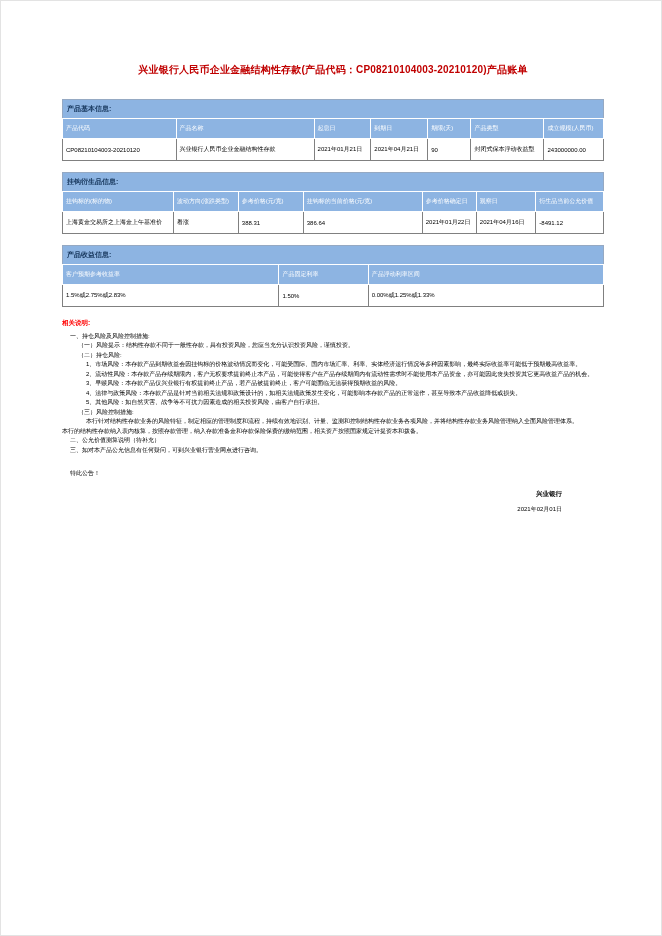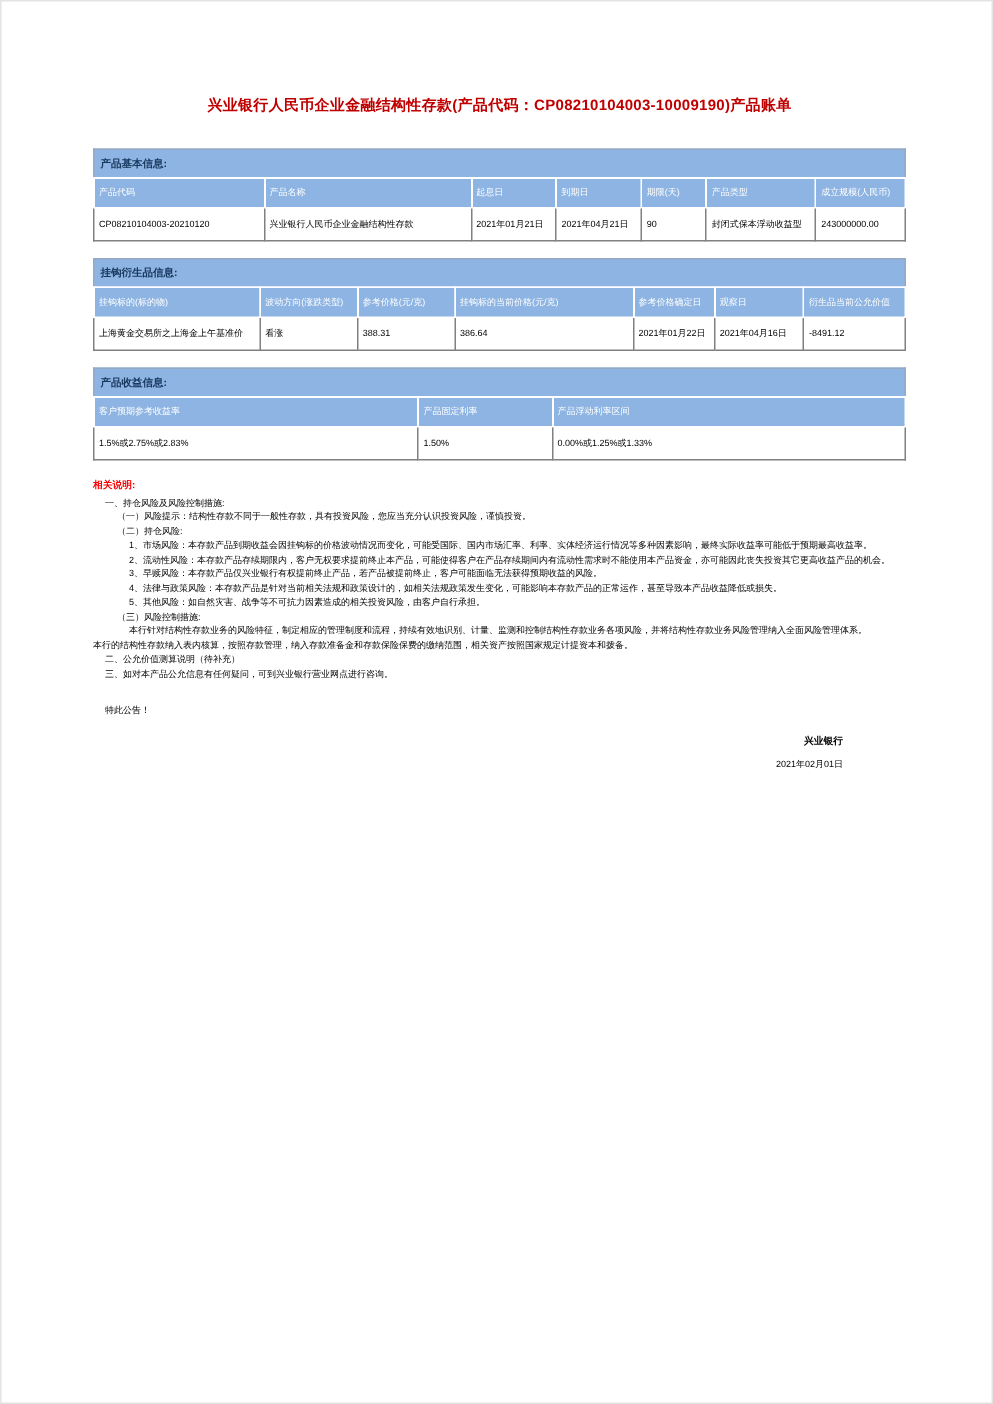--- a/index.html
+++ b/index.html
@@ -54,21 +54,21 @@
   .closing{margin-top:14px;margin-left:8px;font-size:6px;}
   .signature{margin-top:12px;padding-right:42px;text-align:right;}
   .signature .bank{font-size:6.5px;font-weight:bold;}
   .signature .date{font-size:6px;margin-top:6px;}
 </style>
 </head>
 <body>
 
 <div class="page">
 
-  <h1 class="title">兴业银行人民币企业金融结构性存款(产品代码：CP08210104003-10009190)产品账单</h1>
+  <h1 class="title">兴业银行人民币企业金融结构性存款(产品代码：CP08210104003-20210120)产品账单</h1>
 
   <div class="tsection">
     <div class="section-bar">产品基本信息:</div>
     <table class="tbl">
       <colgroup>
         <col style="width:21%">
           <col style="width:25.5%">
           <col style="width:10.5%">
           <col style="width:10.5%">
         <col style="width:8%">

